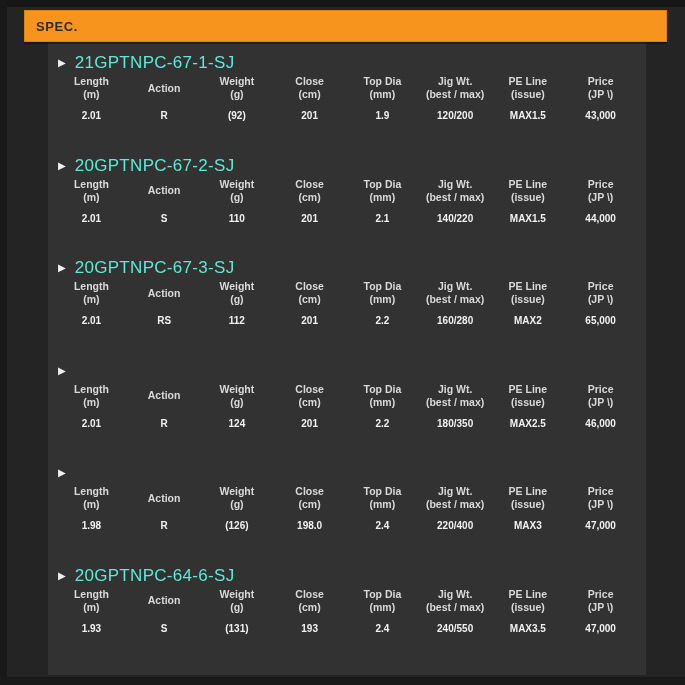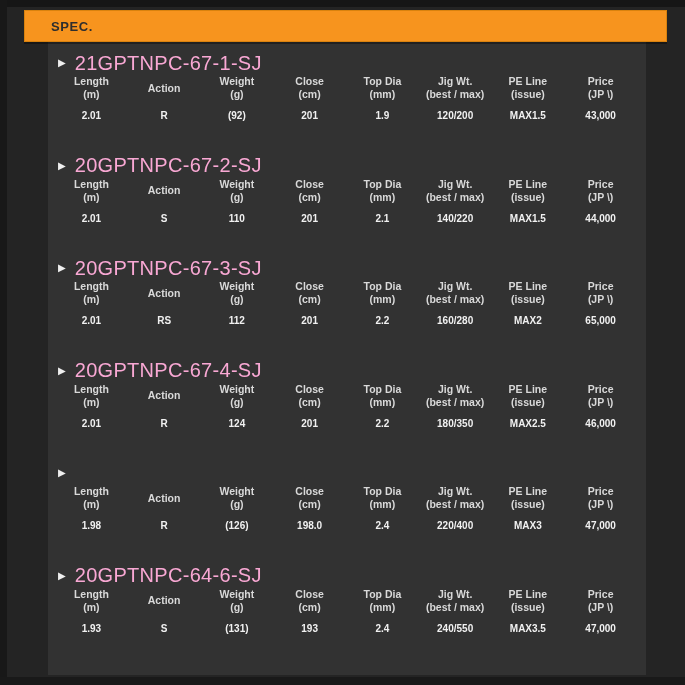--- a/index.html
+++ b/index.html
@@ -14,21 +14,21 @@
   .frame-left   { position: absolute; left: 0; top: 0; width: 7px; height: 685px; background: #181818; }
   .frame-bottom { position: absolute; left: 0; top: 677px; width: 685px; height: 8px; background: #191919; }
 
   .spec-bar {
     position: absolute; left: 24px; top: 10px;
     width: 643px; height: 32px;
     background: #F7941E;
     border: 1px solid #d9820e;
     box-shadow: 0 2px 0 rgba(0,0,0,0.35);
     display: flex; align-items: center;
-    padding-left: 26px;
+    padding-left: 11px;
     z-index: 2;
   }
   .spec-bar .spec-title {
     font-size: 13px; font-weight: bold;
     color: #2e2e2e; letter-spacing: 0.6px;
   }
 
   .panel {
     position: absolute; left: 48px; top: 42px;
     width: 598px; height: 633px;
@@ -37,21 +37,21 @@
     z-index: 1;
   }
 
   .spec-section { height: 102.6px; }
 
   .model-row {
     margin-left: 10px; height: 22px;
     display: flex; align-items: center; gap: 9px;
   }
   .tri   { font-size: 10px; color: #efefef; line-height: 1; }
-  .model { font-size: 20px; color: #f9a8d4; letter-spacing: 0.3px; }
+  .model { font-size: 17px; color: #5eead4; letter-spacing: 0.3px; }
 
   .grid {
     margin-left: 7px; width: 582px;
     display: grid; grid-template-columns: repeat(8, 1fr);
   }
   .headers { margin-top: 1px; }
   .hcell {
     height: 26px;
     display: flex; flex-direction: column;
     align-items: center; justify-content: center;
@@ -229,21 +229,20 @@
       <div class="vcell">2.2</div>
       <div class="vcell">160/280</div>
       <div class="vcell">MAX2</div>
       <div class="vcell">65,000</div>
     </div>
   </section>
 
   <section class="spec-section">
     <div class="model-row">
       <span class="tri">▶</span>
-      <span class="model">20GPTNPC-67-4-SJ</span>
     </div>
     <div class="grid headers">
       <div class="hcell">
           <span>Length</span>
           <span>(m)</span>
         </div>
       <div class="hcell">
           <span>Action</span>
           <span></span>
         </div>

